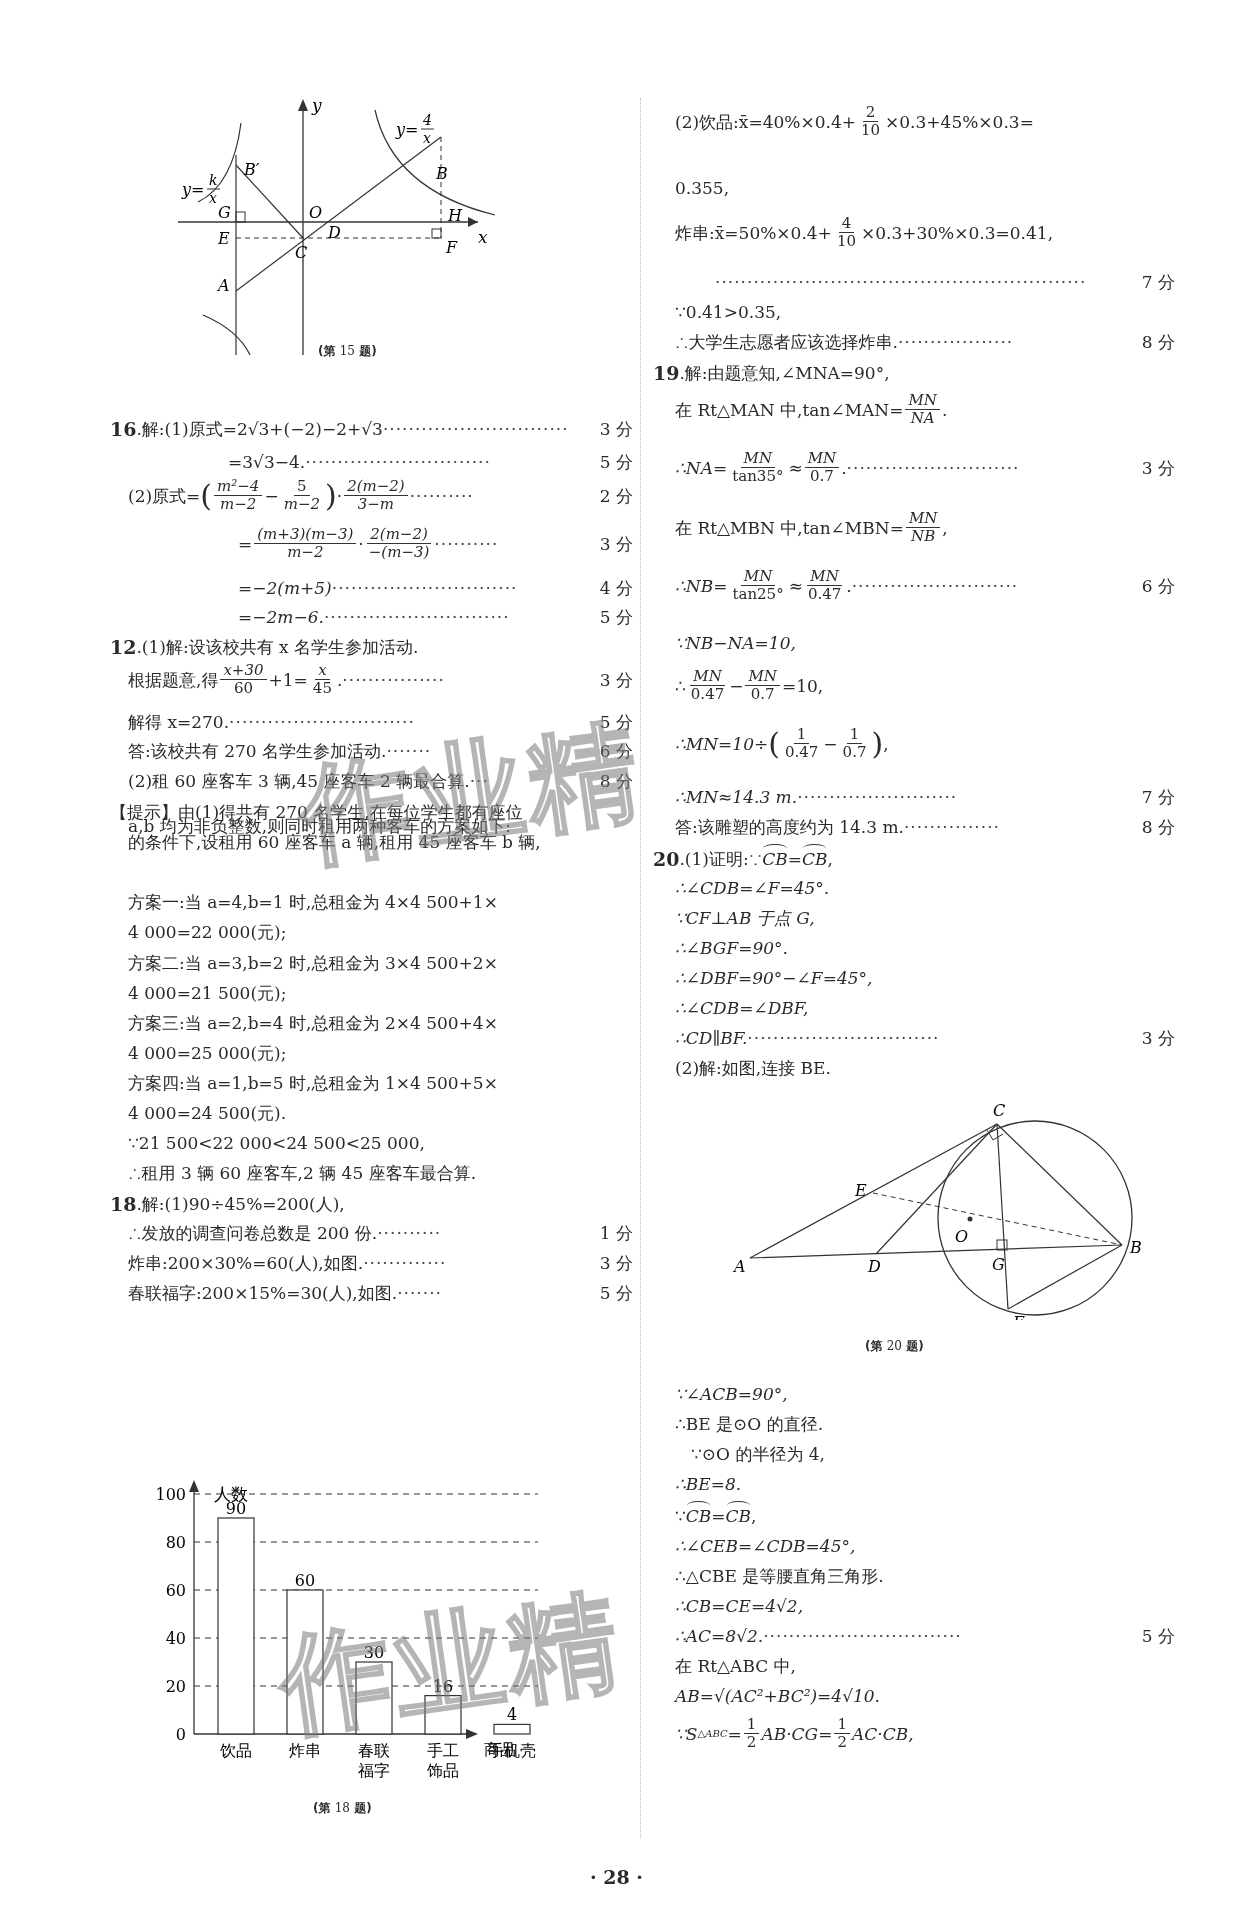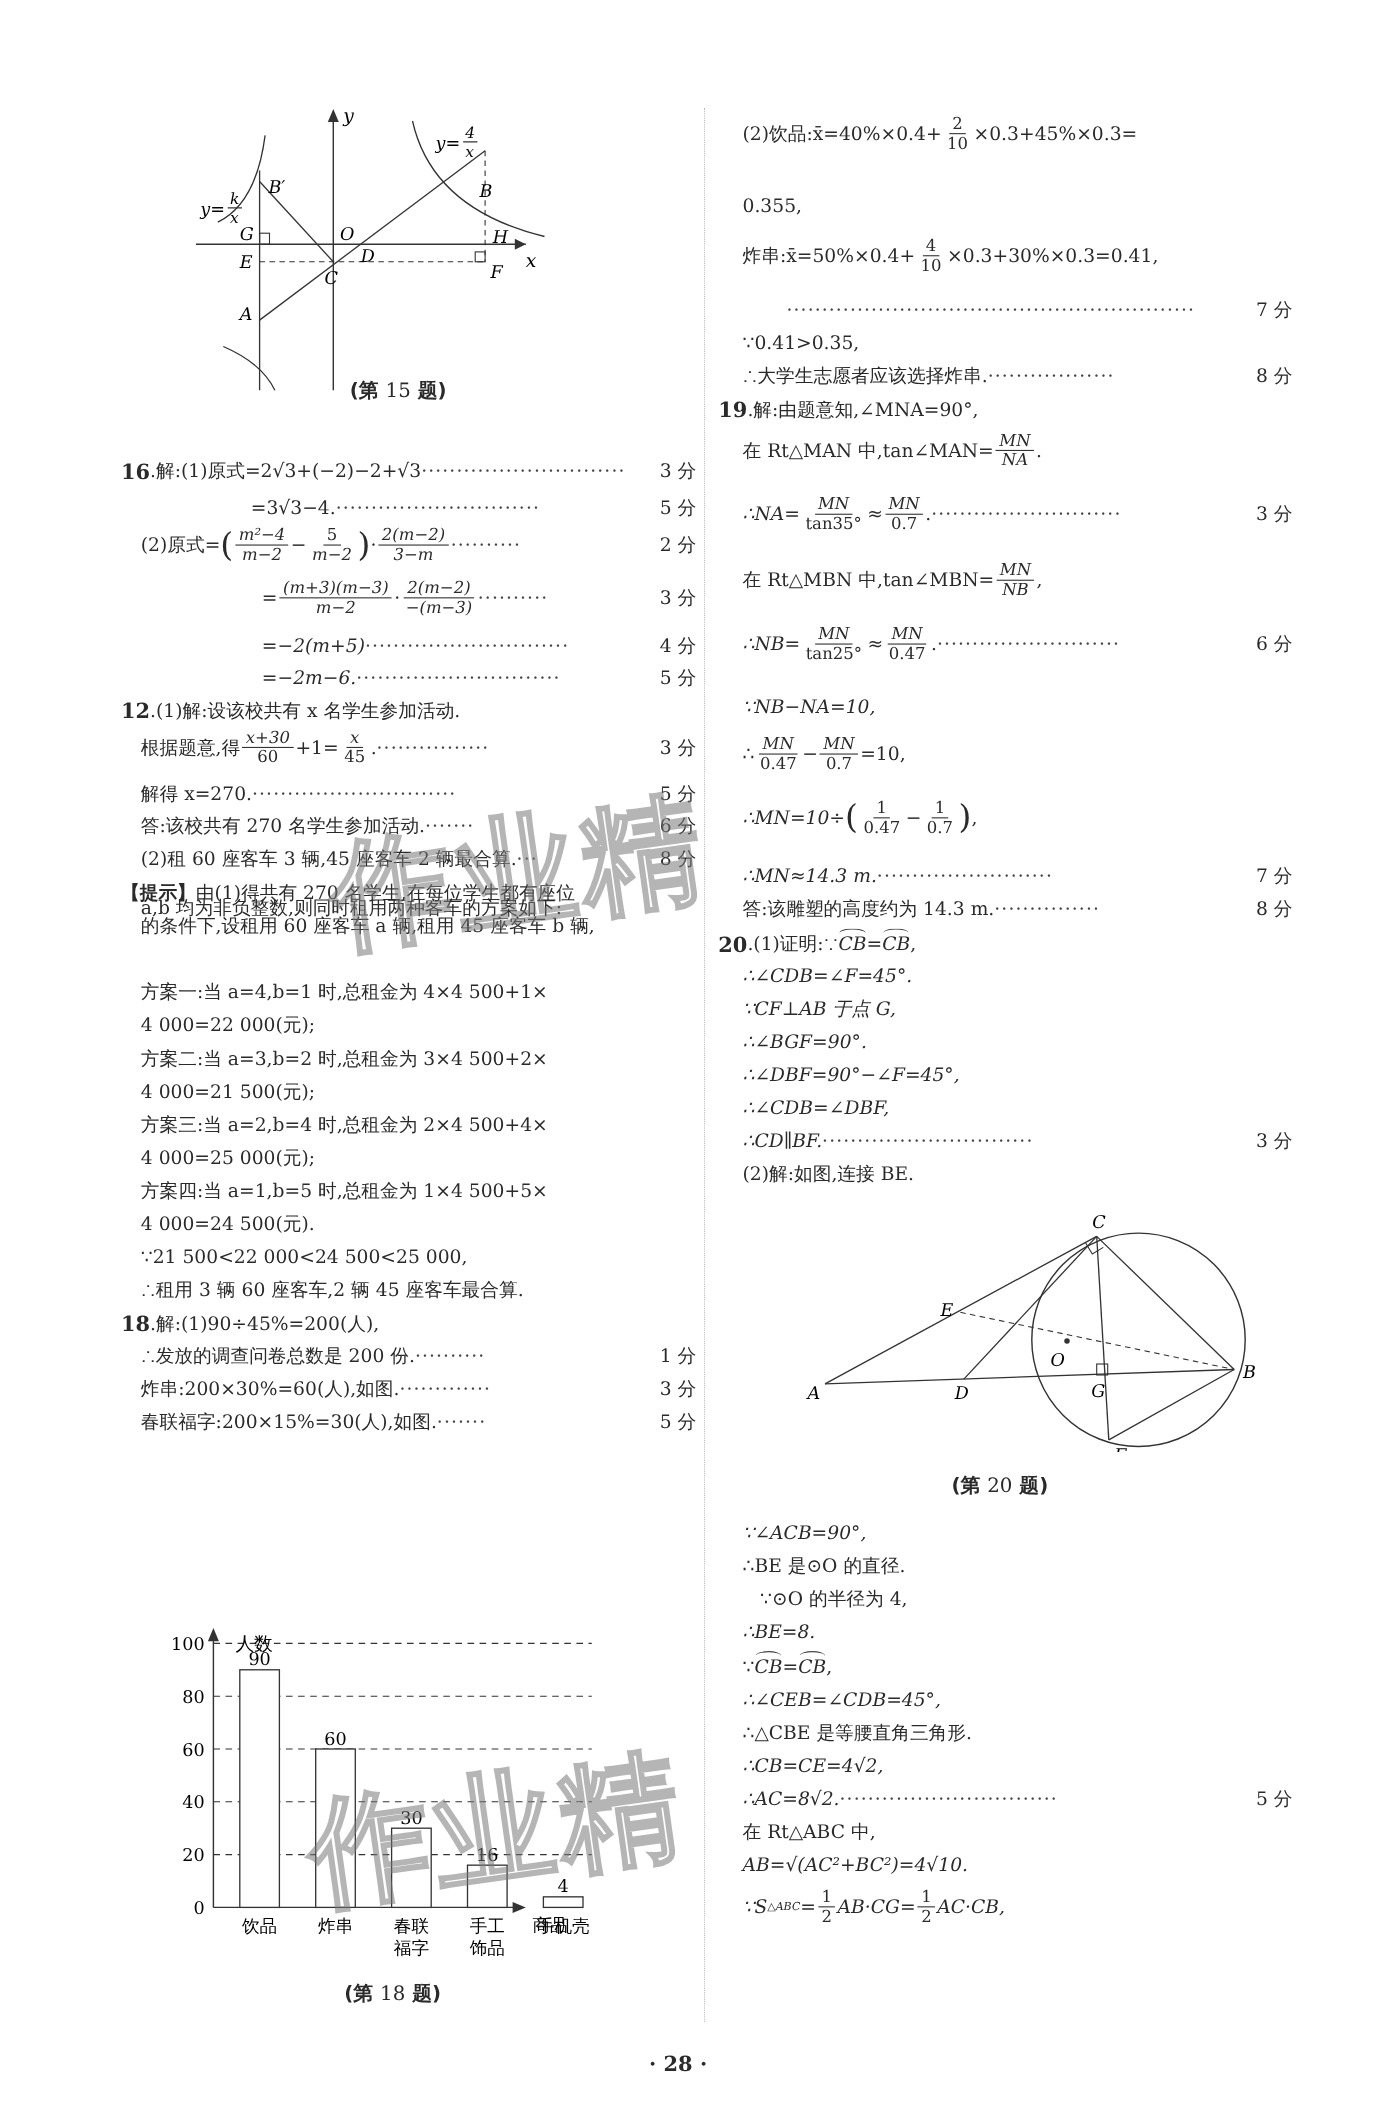--- a/index.html
+++ b/index.html
@@ -11,23 +11,23 @@
   .divider{position:absolute;left:640px;top:98px;height:1740px;border-left:1px dotted #bbb;}
   .line{position:absolute;white-space:nowrap;display:flex;align-items:center;line-height:1.2;}
   .it{font-style:italic;}
   .qn{font-weight:bold;font-size:19px;}
   .score{position:absolute;right:0;white-space:nowrap;}
   .dots{letter-spacing:1px;color:#444;}
   .frac{display:inline-flex;flex-direction:column;align-items:center;vertical-align:middle;margin:0 2px;font-size:15px;}
   .frac .num{border-bottom:1px solid #333;padding:0 3px;line-height:1.15;}
   .frac .den{padding:0 3px;line-height:1.15;}
   .paren{font-size:30px;font-weight:200;line-height:1;}
-  .caption{position:absolute;font-size:18px;font-weight:bold;font-family:"DejaVu Sans","Liberation Sans",sans-serif;}
+  .caption{position:absolute;font-size:12px;font-weight:bold;font-family:"DejaVu Sans","Liberation Sans",sans-serif;}
   .caption .n{font-weight:normal;font-family:"DejaVu Serif",serif;}
-  .hint{font-weight:bold;}
+  .hint{font-weight:normal;}
   .arc{position:relative;display:inline-block;font-style:italic;}
   .arc::before{content:"";position:absolute;left:1px;right:1px;top:-5px;height:8px;border-top:1.3px solid #333;border-radius:50% 50% 0 0;}
   svg text{font-family:"DejaVu Serif","Liberation Serif",serif;}
   .pagenum{position:absolute;left:590px;top:1866px;font-weight:bold;font-size:19px;}
   .watermark{position:absolute;font-size:110px;font-weight:bold;color:transparent;
              -webkit-text-stroke:2px rgba(120,120,120,0.55);font-family:"DejaVu Sans",sans-serif;
              transform:rotate(-8deg);letter-spacing:4px;pointer-events:none;}
 </style>
 </head>
 <body>

